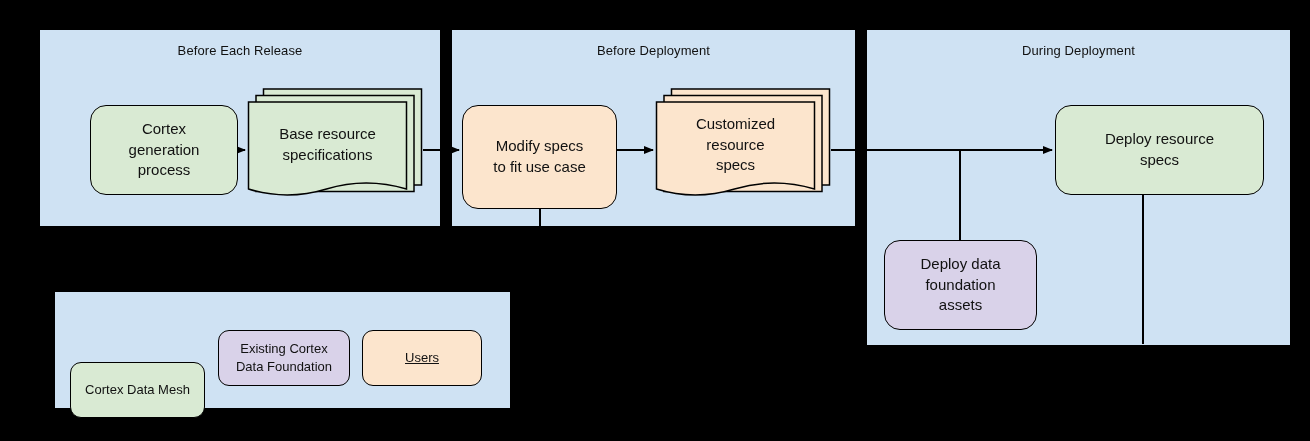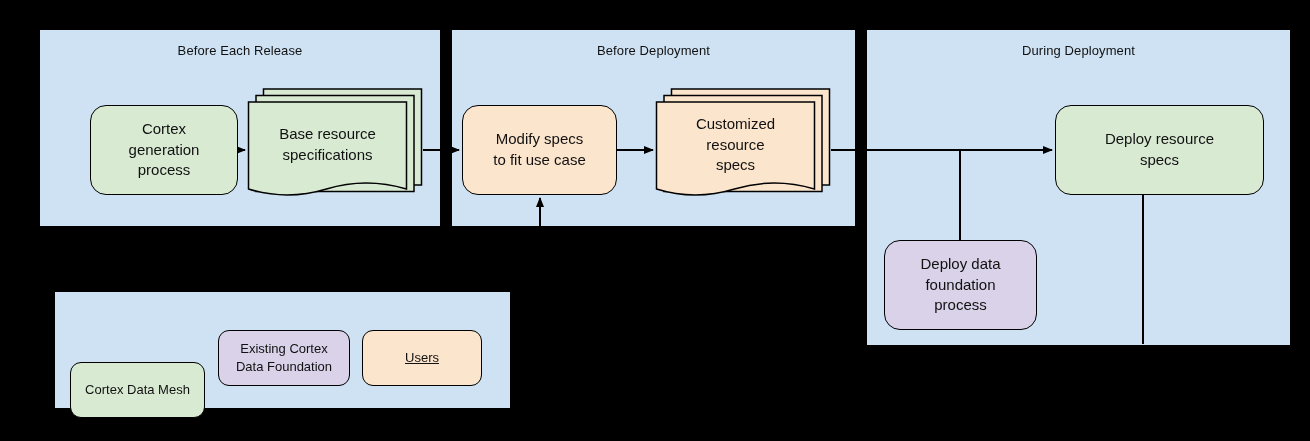--- a/index.html
+++ b/index.html
@@ -124,21 +124,21 @@
   <div class="docstack" style="left:247px; top:88px;">
     <svg viewBox="0 0 176 122" width="176" height="122">
       <rect class="fill-green" x="16.5" y="1" width="158" height="96"></rect>
       <rect class="fill-green" x="9" y="7.5" width="158" height="96"></rect>
       <path class="fill-green" d="M1.5 14 H159.5 V101 Q119 89 79.5 101 Q40 113 1.5 101 Z"></path>
     </svg>
     <div class="label">Base resource
 specifications</div>
   </div>
 
-  <div class="node orange" style="left:462px; top:105px; width:155px; height:90px;">
+  <div class="node orange" style="left:462px; top:105px; width:155px; height:104px;">
     <div>Modify specs
 to fit use case</div>
   </div>
 
   <div class="docstack" style="left:655px; top:88px;">
     <svg viewBox="0 0 176 122" width="176" height="122">
       <rect class="fill-orange" x="16.5" y="1" width="158" height="96"></rect>
       <rect class="fill-orange" x="9" y="7.5" width="158" height="96"></rect>
       <path class="fill-orange" d="M1.5 14 H159.5 V101 Q119 89 79.5 101 Q40 113 1.5 101 Z"></path>
     </svg>
@@ -148,21 +148,21 @@
   </div>
 
   <div class="node green" style="left:1055px; top:105px; width:209px; height:90px;border-radius:16px;">
     <div>Deploy resource
 specs</div>
   </div>
 
   <div class="node purple" style="left:884px; top:240px; width:153px; height:90px;">
     <div>Deploy data
 foundation
-process</div>
+assets</div>
   </div>
 
   <div class="legend">
     <div class="legend-item green" style="left:15px; width:135px;margin-top:32px;">
       <div>Cortex Data Mesh</div>
     </div>
     <div class="legend-item purple" style="left:163px; width:132px;">
       <div>Existing Cortex
 Data Foundation</div>
     </div>

